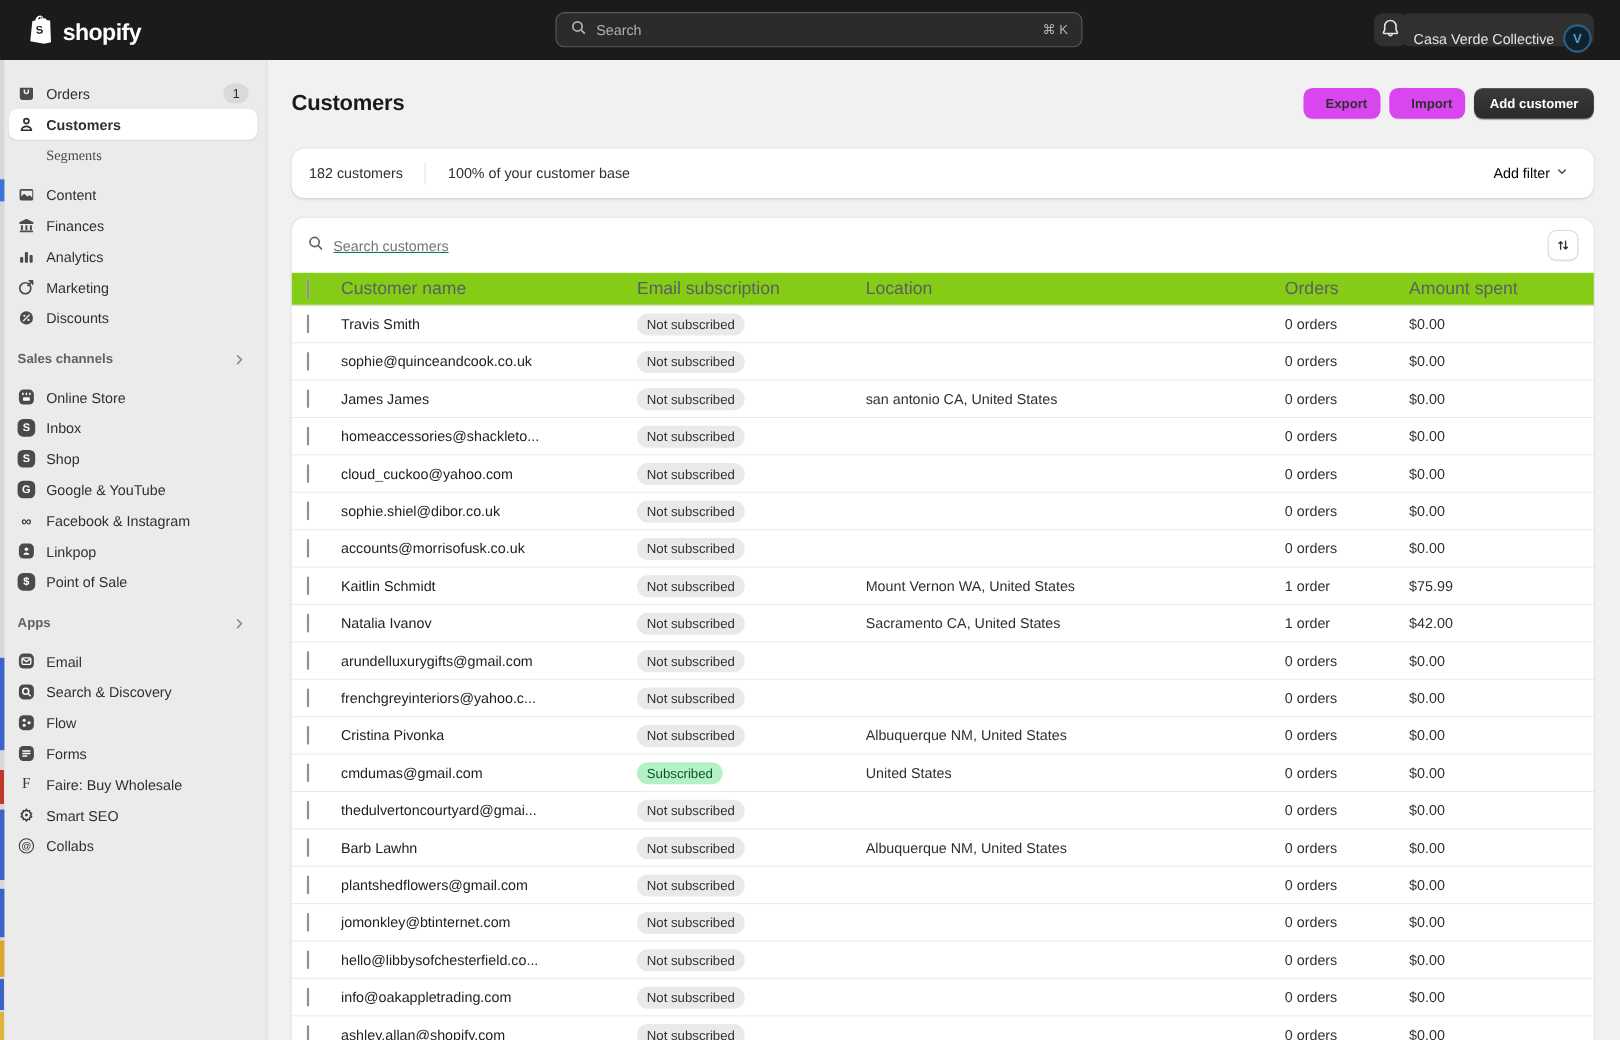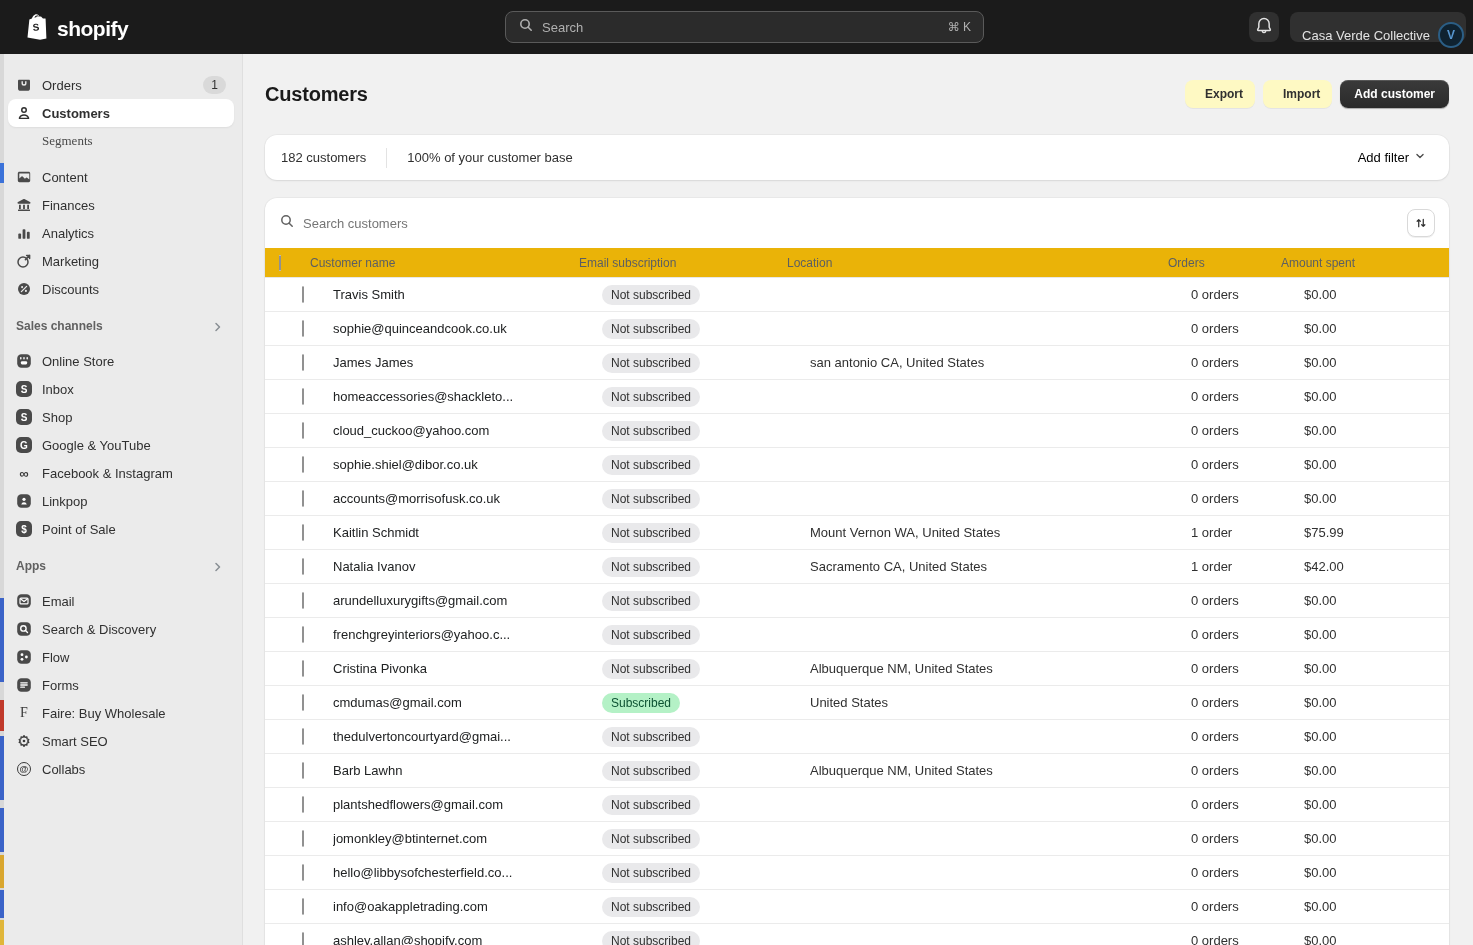--- a/index.html
+++ b/index.html
@@ -12,21 +12,21 @@
   .brand-word { color:#fff; font-size:21px; font-weight:700; letter-spacing:-0.5px; }
   .topbar-search { position:absolute; left:505px; top:11px; width:479px; height:32px;
     background:#2b2b2b; border:1px solid #5a5a5a; border-radius:8px;
     display:flex; align-items:center; padding:0 12px; gap:8px; color:#b0b0b0; }
   .topbar-search input { flex:1; background:transparent; border:none; outline:none;
     color:#e3e3e3; font-size:13px; font-family:inherit; }
   .topbar-search input::placeholder { color:#b0b0b0; }
   .kbd-hint { font-size:12px; color:#b0b0b0; white-space:nowrap; }
   .bell-btn { position:absolute; right:194px; top:12px; width:30px; height:30px;
     background:#303030; border-radius:8px; display:flex; align-items:center; justify-content:center; cursor:pointer; }
-  .account-chip { position:absolute; right:7px; top:12px; height:30px; background:#303030;
+  .account-chip { position:absolute; right:24px; top:12px; height:30px; background:#303030;
     border-radius:8px; display:flex; align-items:center; gap:8px; padding:16px 2px 0 12px; cursor:pointer; }
   .account-name { color:#e3e3e3; font-size:13px; font-weight:500; white-space:nowrap; }
   .avatar { width:26px; height:26px; border-radius:50%; background:#0f2230; border:2px solid #2b5e85;
     color:#5796cf; font-weight:700; font-size:12px; display:flex; align-items:center; justify-content:center; }
 
   
   .edge-strip { position:fixed; left:0; top:54px; width:4px; height:891px; background:#d8d8d8; z-index:40; }
   .edge-seg { position:fixed; left:0; width:4px; z-index:41; }
 
   
@@ -51,45 +51,45 @@
   .plain-glyph.serif { font-family:"Liberation Serif","DejaVu Serif",serif; font-weight:500; font-size:14px; }
   .plain-glyph.circled { border:1.5px solid #3a3a3a; border-radius:50%; width:14px; height:14px; font-size:9px; }
 
   
   .main { position:absolute; left:243px; top:54px; width:1230px; height:891px; padding:26px 24px 0 22px; }
   .page-head { display:flex; align-items:center; }
   .page-title { font-size:20px; font-weight:700; color:#1a1a1a; letter-spacing:-0.2px; }
   .head-actions { margin-left:auto; display:flex; gap:8px; align-items:center; }
   .btn { height:28px; border:none; border-radius:8px; padding:0 12px; font-size:12px; font-weight:600;
     font-family:inherit; cursor:pointer; }
-  .btn.secondary { background:#fef9c3; color:#303030; box-shadow:0 1px 0 rgba(0,0,0,.05);padding-left:20px; }
+  .btn.secondary { background:#d946ef; color:#303030; box-shadow:0 1px 0 rgba(0,0,0,.05);padding-left:20px; }
   .btn.primary { background:linear-gradient(#3a3a3a,#2a2a2a); color:#fff; padding:0 14px;
     box-shadow:inset 0 1px 0 rgba(255,255,255,.15), 0 1px 1px rgba(0,0,0,.3); }
 
   .filter-card { margin-top:27px; height:45px; background:#fff; border-radius:12px;
     box-shadow:0 1px 2px rgba(0,0,0,.08), 0 0 0 1px rgba(0,0,0,.03);
     display:flex; align-items:center; padding:0 16px; font-size:13px; color:#303030; }
   .filter-divider { width:1px; height:20px; background:#e3e3e3; margin:0 20px; }
   .add-filter { margin-left:auto; display:flex; align-items:center; gap:4px; cursor:pointer;
     color:#000000; font-size:13px; padding-right:6px; }
 
   .table-card { margin-top:18px; background:#fff; border-radius:12px 12px 0 0;
     box-shadow:0 1px 2px rgba(0,0,0,.08), 0 0 0 1px rgba(0,0,0,.03);
     height:760px; display:flex; flex-direction:column; overflow:hidden; }
   .table-search-row { height:50px; display:flex; align-items:center; padding:0 14px; gap:8px; }
   .table-search-row input { flex:1; border:none; outline:none; font-size:13px; color:#0f766e;
-    font-family:inherit; }
+    font-family:inherit;text-decoration:underline; }
   .table-search-row input::placeholder { color:#757575; }
   .sort-btn { width:28px; height:28px; border-radius:8px; background:#fff; border:1px solid #d9d9d9;
     box-shadow:0 1px 0 rgba(0,0,0,.06); display:flex; align-items:center; justify-content:center; cursor:pointer; }
 
   .grid-row { display:grid; grid-template-columns:45px 269px 208px 381px 113px 1fr; align-items:center; }
-  .thead { height:30px; background:#eab308; border-bottom:1px solid #e7e7e7;
-    font-size:12px; font-weight:500; color:#5c5f62; }
-  .trow { height:34px; border-bottom:1px solid #ebebeb; font-size:13px; color:#303030; cursor:pointer;padding-left:23px; }
+  .thead { height:30px; background:#84cc16; border-bottom:1px solid #e7e7e7;
+    font-size:16px; font-weight:500; color:#5c5f62; }
+  .trow { height:34px; border-bottom:1px solid #ebebeb; font-size:13px; color:#303030; cursor:pointer; }
   .cell-check { padding-left:14px; }
   .checkbox { width:16px; height:16px; border:1.5px solid #919191; border-radius:4px; background:#fff; cursor:pointer; }
   .cell-name { font-weight:500; color:#202223; white-space:nowrap; overflow:hidden; }
   .badge { display:inline-flex; align-items:center; background:#e9e9eb; color:#303030;
     border-radius:10px; height:20px; padding:0 9px; font-size:12px; white-space:nowrap; }
   .badge.subscribed { background:#b4f1c6; color:#0c5132; }
   .muted-cell { color:#303030; }
 </style>
 </head>
 <body>

